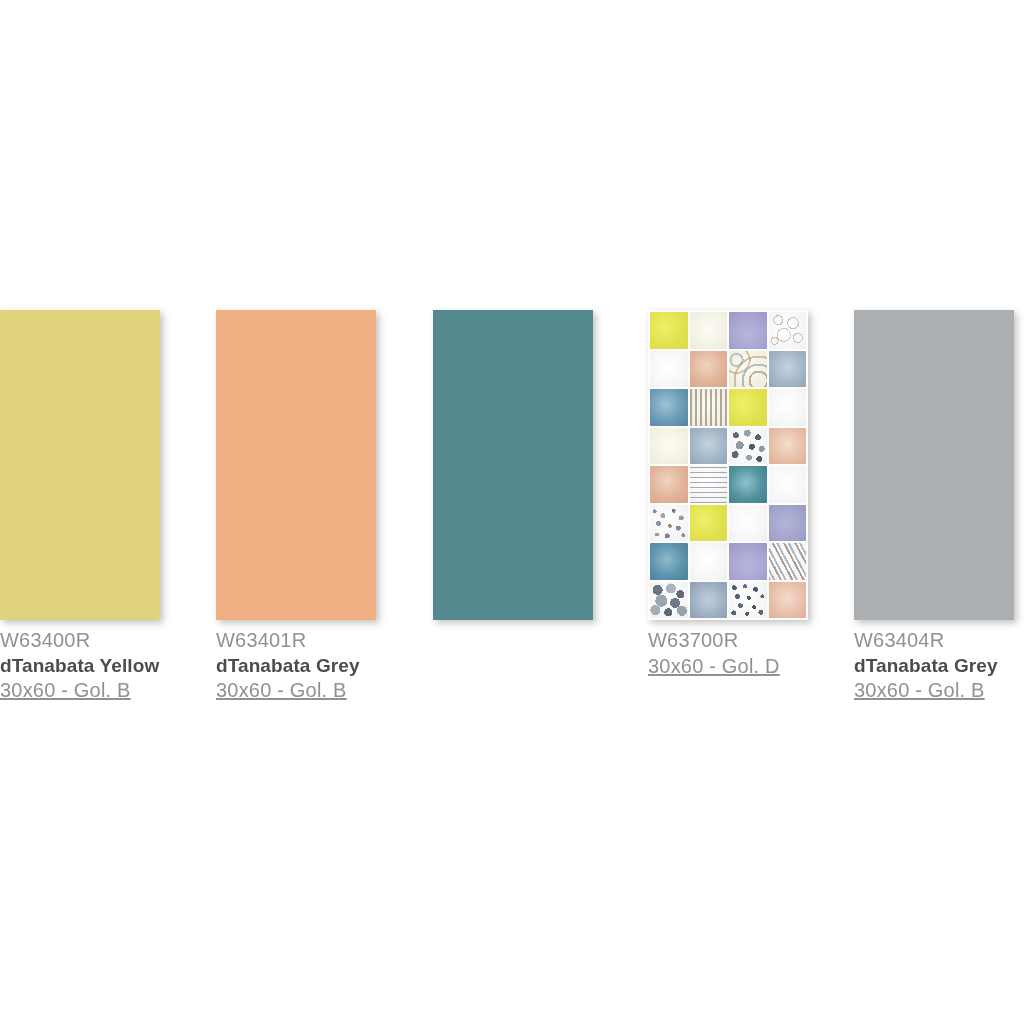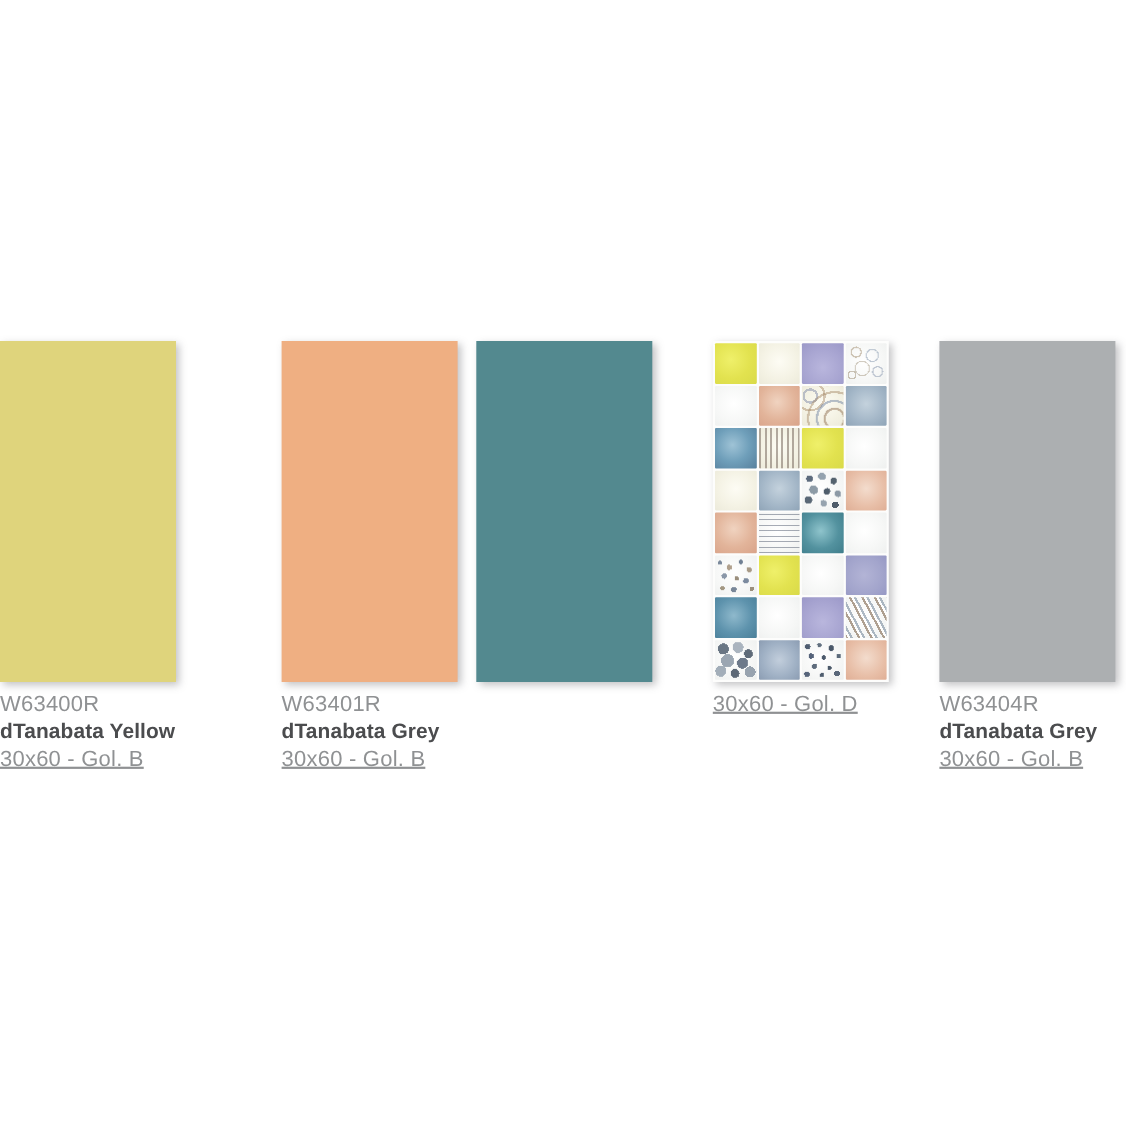--- a/index.html
+++ b/index.html
@@ -196,21 +196,21 @@
 
 <div id="catalog">
     <div class="product" style="left: 0px;">
       <div class="swatch solid" style="background: rgb(223, 212, 124);"></div>
       <div class="info">
         <div class="code">W63400R</div>
         <div class="name">dTanabata Yellow</div>
         <div class="spec">30x60 - Gol. B</div>
       </div>
     </div>
-    <div class="product" style="left: 216px; margin-left: 40px;">
+    <div class="product" style="left: 216px;">
       <div class="swatch solid" style="background: rgb(239, 175, 130);"></div>
       <div class="info">
         <div class="code">W63401R</div>
         <div class="name">dTanabata Grey</div>
         <div class="spec">30x60 - Gol. B</div>
       </div>
     </div>
     <div class="product" style="left: 433px;">
       <div class="swatch solid" style="background: rgb(83, 137, 143);"></div>
     </div>
@@ -243,20 +243,21 @@
         <div class="cell c-tealblue"></div>
         <div class="cell c-white"></div>
         <div class="cell c-purple"></div>
         <div class="cell c-white p-diag"></div>
         <div class="cell c-white p-crackle"></div>
         <div class="cell c-greyblue"></div>
         <div class="cell c-white p-dots"></div>
         <div class="cell c-peach2"></div>
       </div>
       <div class="info">
+        <div class="code">W63700R</div>
         <div class="spec">30x60 - Gol. D</div>
       </div>
     </div>
     <div class="product" style="left: 854px;">
       <div class="swatch solid" style="background: rgb(172, 175, 177);"></div>
       <div class="info">
         <div class="code">W63404R</div>
         <div class="name">dTanabata Grey</div>
         <div class="spec">30x60 - Gol. B</div>
       </div>

